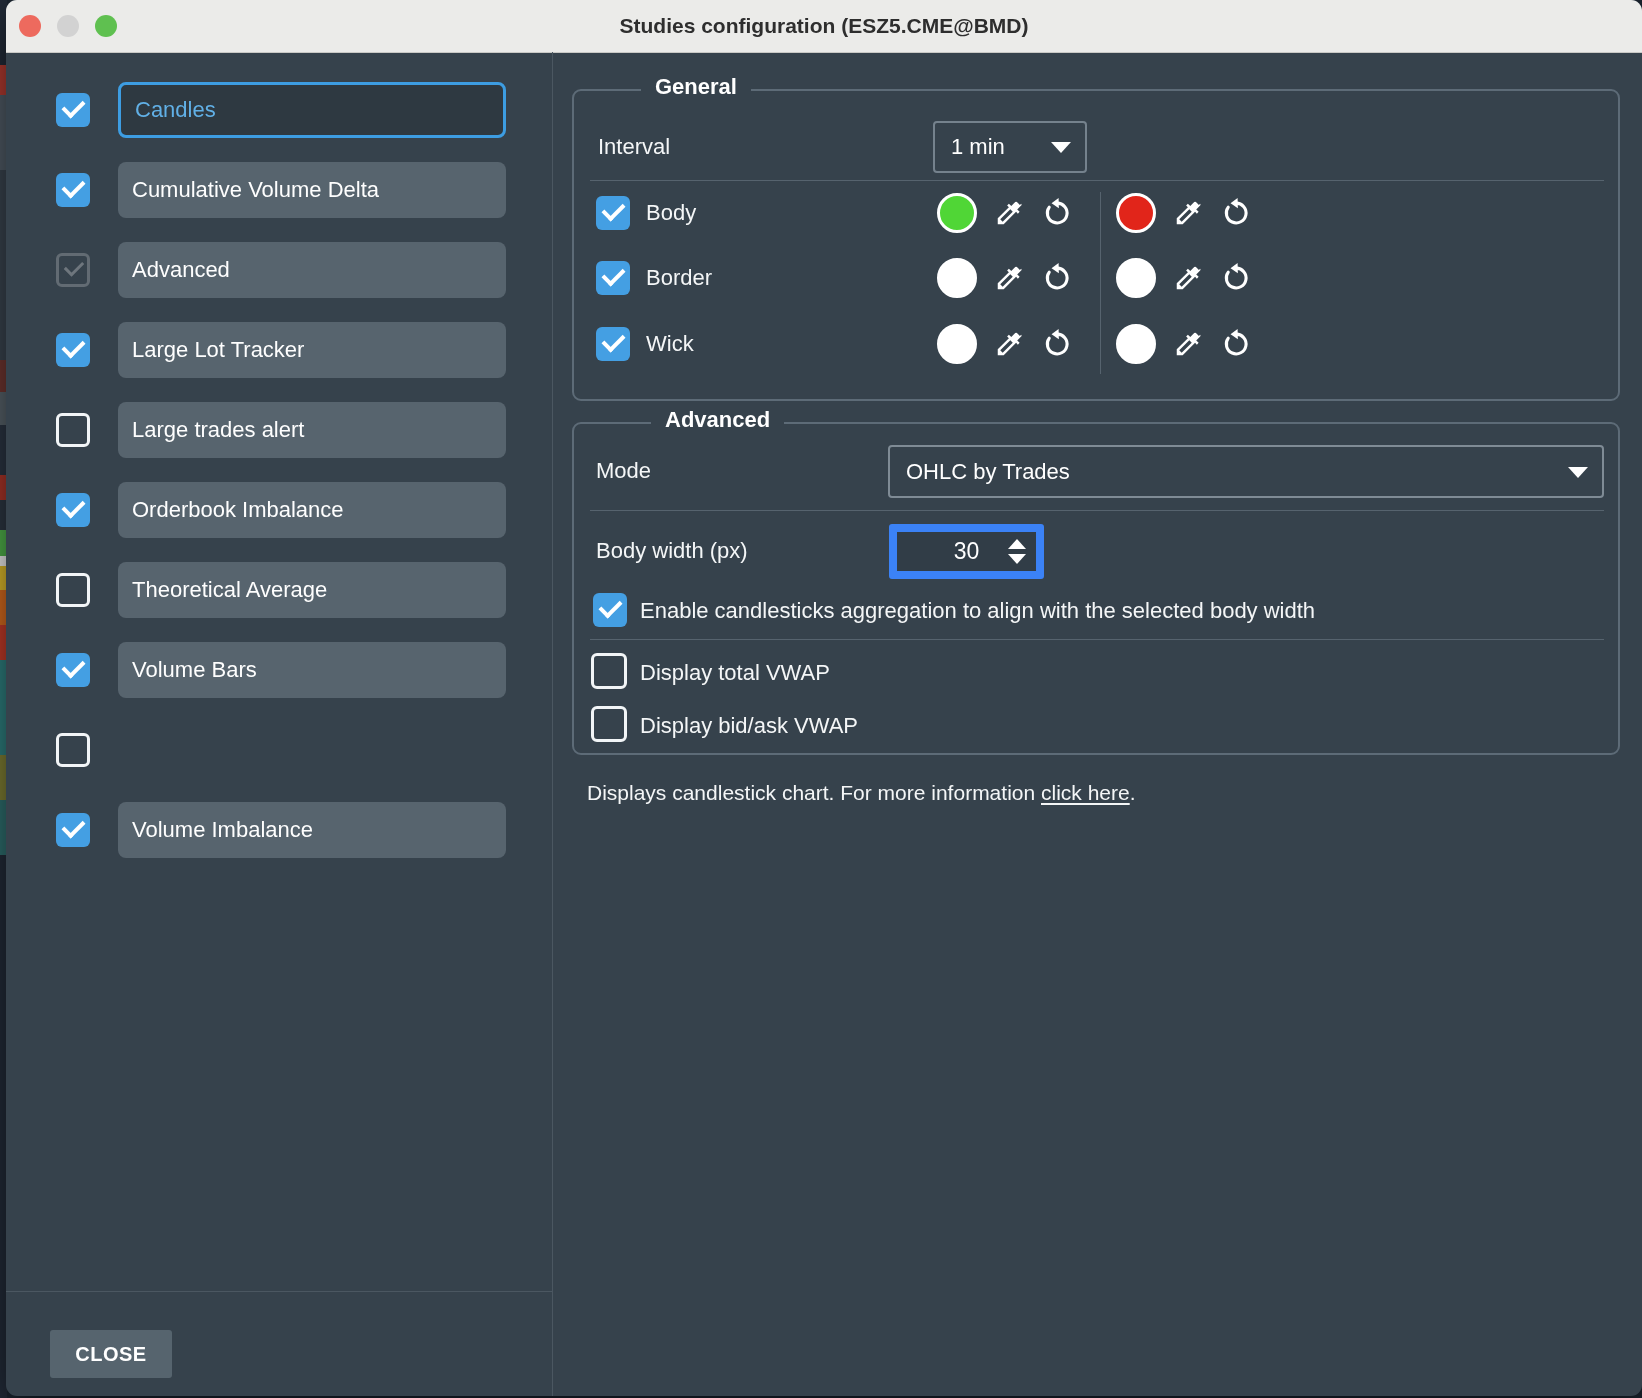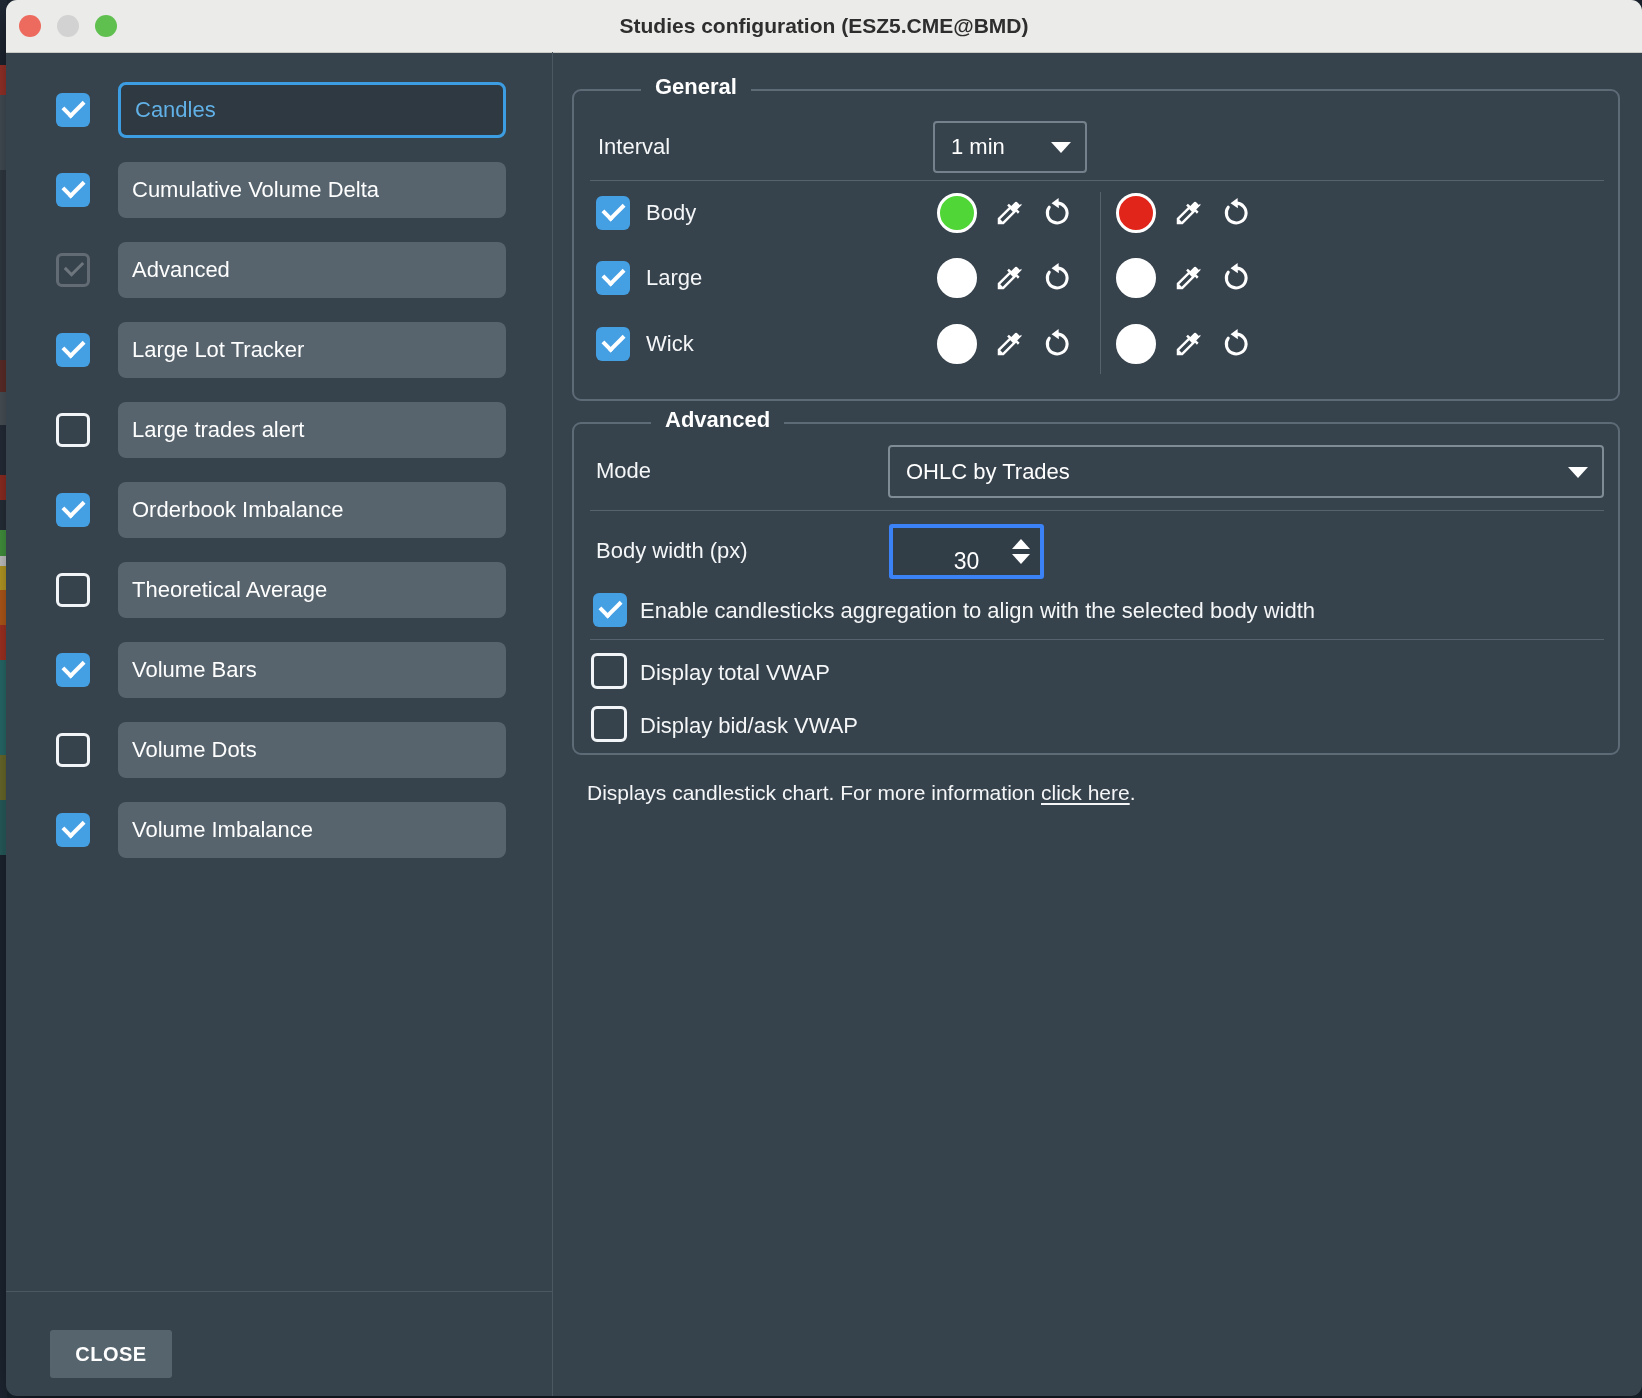--- a/index.html
+++ b/index.html
@@ -72,23 +72,23 @@
   .select{
     position:absolute;box-sizing:border-box;border:2px solid #75828d;border-radius:4px;
     background:#36424c;color:#fff;font-size:22px;display:flex;align-items:center;
     padding-left:16px;
   }
   .caret{
     position:absolute;right:14px;top:50%;margin-top:-5px;width:0;height:0;
     border-left:10px solid transparent;border-right:10px solid transparent;border-top:11px solid #fff;
   }
   .spinner{
-    position:absolute;box-sizing:border-box;border:4px solid #3b82f6;border-radius:3px;
+    position:absolute;box-sizing:border-box;border:8px solid #3b82f6;border-radius:3px;
     background:#313d47;color:#fff;font-size:23px;
-    display:flex;align-items:flex-end;justify-content:center;
+    display:flex;align-items:center;justify-content:center;
   }
   .spin-arrows{position:absolute;right:10px;top:0;bottom:0;display:flex;flex-direction:column;justify-content:center;gap:5px;}
   .spin-up{width:0;height:0;border-left:9px solid transparent;border-right:9px solid transparent;border-bottom:10px solid #fff;}
   .spin-down{width:0;height:0;border-left:9px solid transparent;border-right:9px solid transparent;border-top:10px solid #fff;}
 
   .gen-row{position:absolute;left:0;right:0;height:56px;}
   .row-label{position:absolute;left:640px;line-height:56px;color:#f4f6f7;font-size:22px;top:0;}
   .swgroup{position:absolute;top:8px;height:40px;display:flex;align-items:center;gap:17px;}
   .swatch{width:40px;height:40px;border-radius:50%;border:3.5px solid #fff;box-sizing:border-box;}
   .col-divider{position:absolute;left:1094px;top:192px;width:1px;height:182px;background:#56636e;}
@@ -161,21 +161,20 @@
       <div class="study-row" style="top: 562px;">
         <span class="cb unchecked" style="left: 50px; top: 11px;"></span>
         <div class="study-item">Theoretical Average</div>
       </div>
       <div class="study-row" style="top: 642px;">
         <span class="cb checked" style="left: 50px; top: 11px;"></span>
         <div class="study-item">Volume Bars</div>
       </div>
       <div class="study-row" style="top: 722px;">
         <span class="cb unchecked" style="left: 50px; top: 11px;"></span>
-        <div class="study-item">Volume Dots</div>
       </div>
       <div class="study-row" style="top: 802px;">
         <span class="cb checked" style="left: 50px; top: 11px;"></span>
         <div class="study-item">Volume Imbalance</div>
       </div>
     </div>
   <div class="left-footer-line"></div>
   <div class="close-btn">CLOSE</div>
 
   <div class="fieldbox" style="left:566px;top:89px;width:1048px;height:312px;"></div>
@@ -209,21 +208,21 @@
           <path fill="#fff" d="M20.71 5.63l-2.34-2.34a1 1 0 0 0-1.41 0l-3.12 3.12-1.93-1.91-1.41 1.41 1.42 1.42L3 16.25V21h4.75l9.92-9.92 1.42 1.42 1.41-1.41-1.92-1.92 3.12-3.12a1 1 0 0 0 .01-1.42zM6.92 19L5 17.08l8.06-8.06L15 10.94z"></path>
         </svg>
         <svg width="32" height="32" viewBox="0 0 24 24">
           <path d="M6.2 7.6 A7.4 7.4 0 1 0 12 4.6" fill="none" stroke="#fff" stroke-width="2.3" stroke-linecap="round"></path>
           <path d="M13.2 0.7 L7.9 4.6 L13.4 8.4 Z" fill="#fff"></path>
         </svg>
       </div>
   </div>
   <div class="gen-row" style="top:250px;">
     <span class="cb checked" style="left:590px;top:11px;"></span>
-    <span class="row-label">Large</span>
+    <span class="row-label">Border</span>
     <div class="swgroup" style="left:931px;">
         <span class="swatch" style="background: rgb(255, 255, 255);"></span>
         <svg width="30" height="30" viewBox="0 0 24 24">
           <path fill="#fff" d="M20.71 5.63l-2.34-2.34a1 1 0 0 0-1.41 0l-3.12 3.12-1.93-1.91-1.41 1.41 1.42 1.42L3 16.25V21h4.75l9.92-9.92 1.42 1.42 1.41-1.41-1.92-1.92 3.12-3.12a1 1 0 0 0 .01-1.42zM6.92 19L5 17.08l8.06-8.06L15 10.94z"></path>
         </svg>
         <svg width="32" height="32" viewBox="0 0 24 24">
           <path d="M6.2 7.6 A7.4 7.4 0 1 0 12 4.6" fill="none" stroke="#fff" stroke-width="2.3" stroke-linecap="round"></path>
           <path d="M13.2 0.7 L7.9 4.6 L13.4 8.4 Z" fill="#fff"></path>
         </svg>
       </div>

